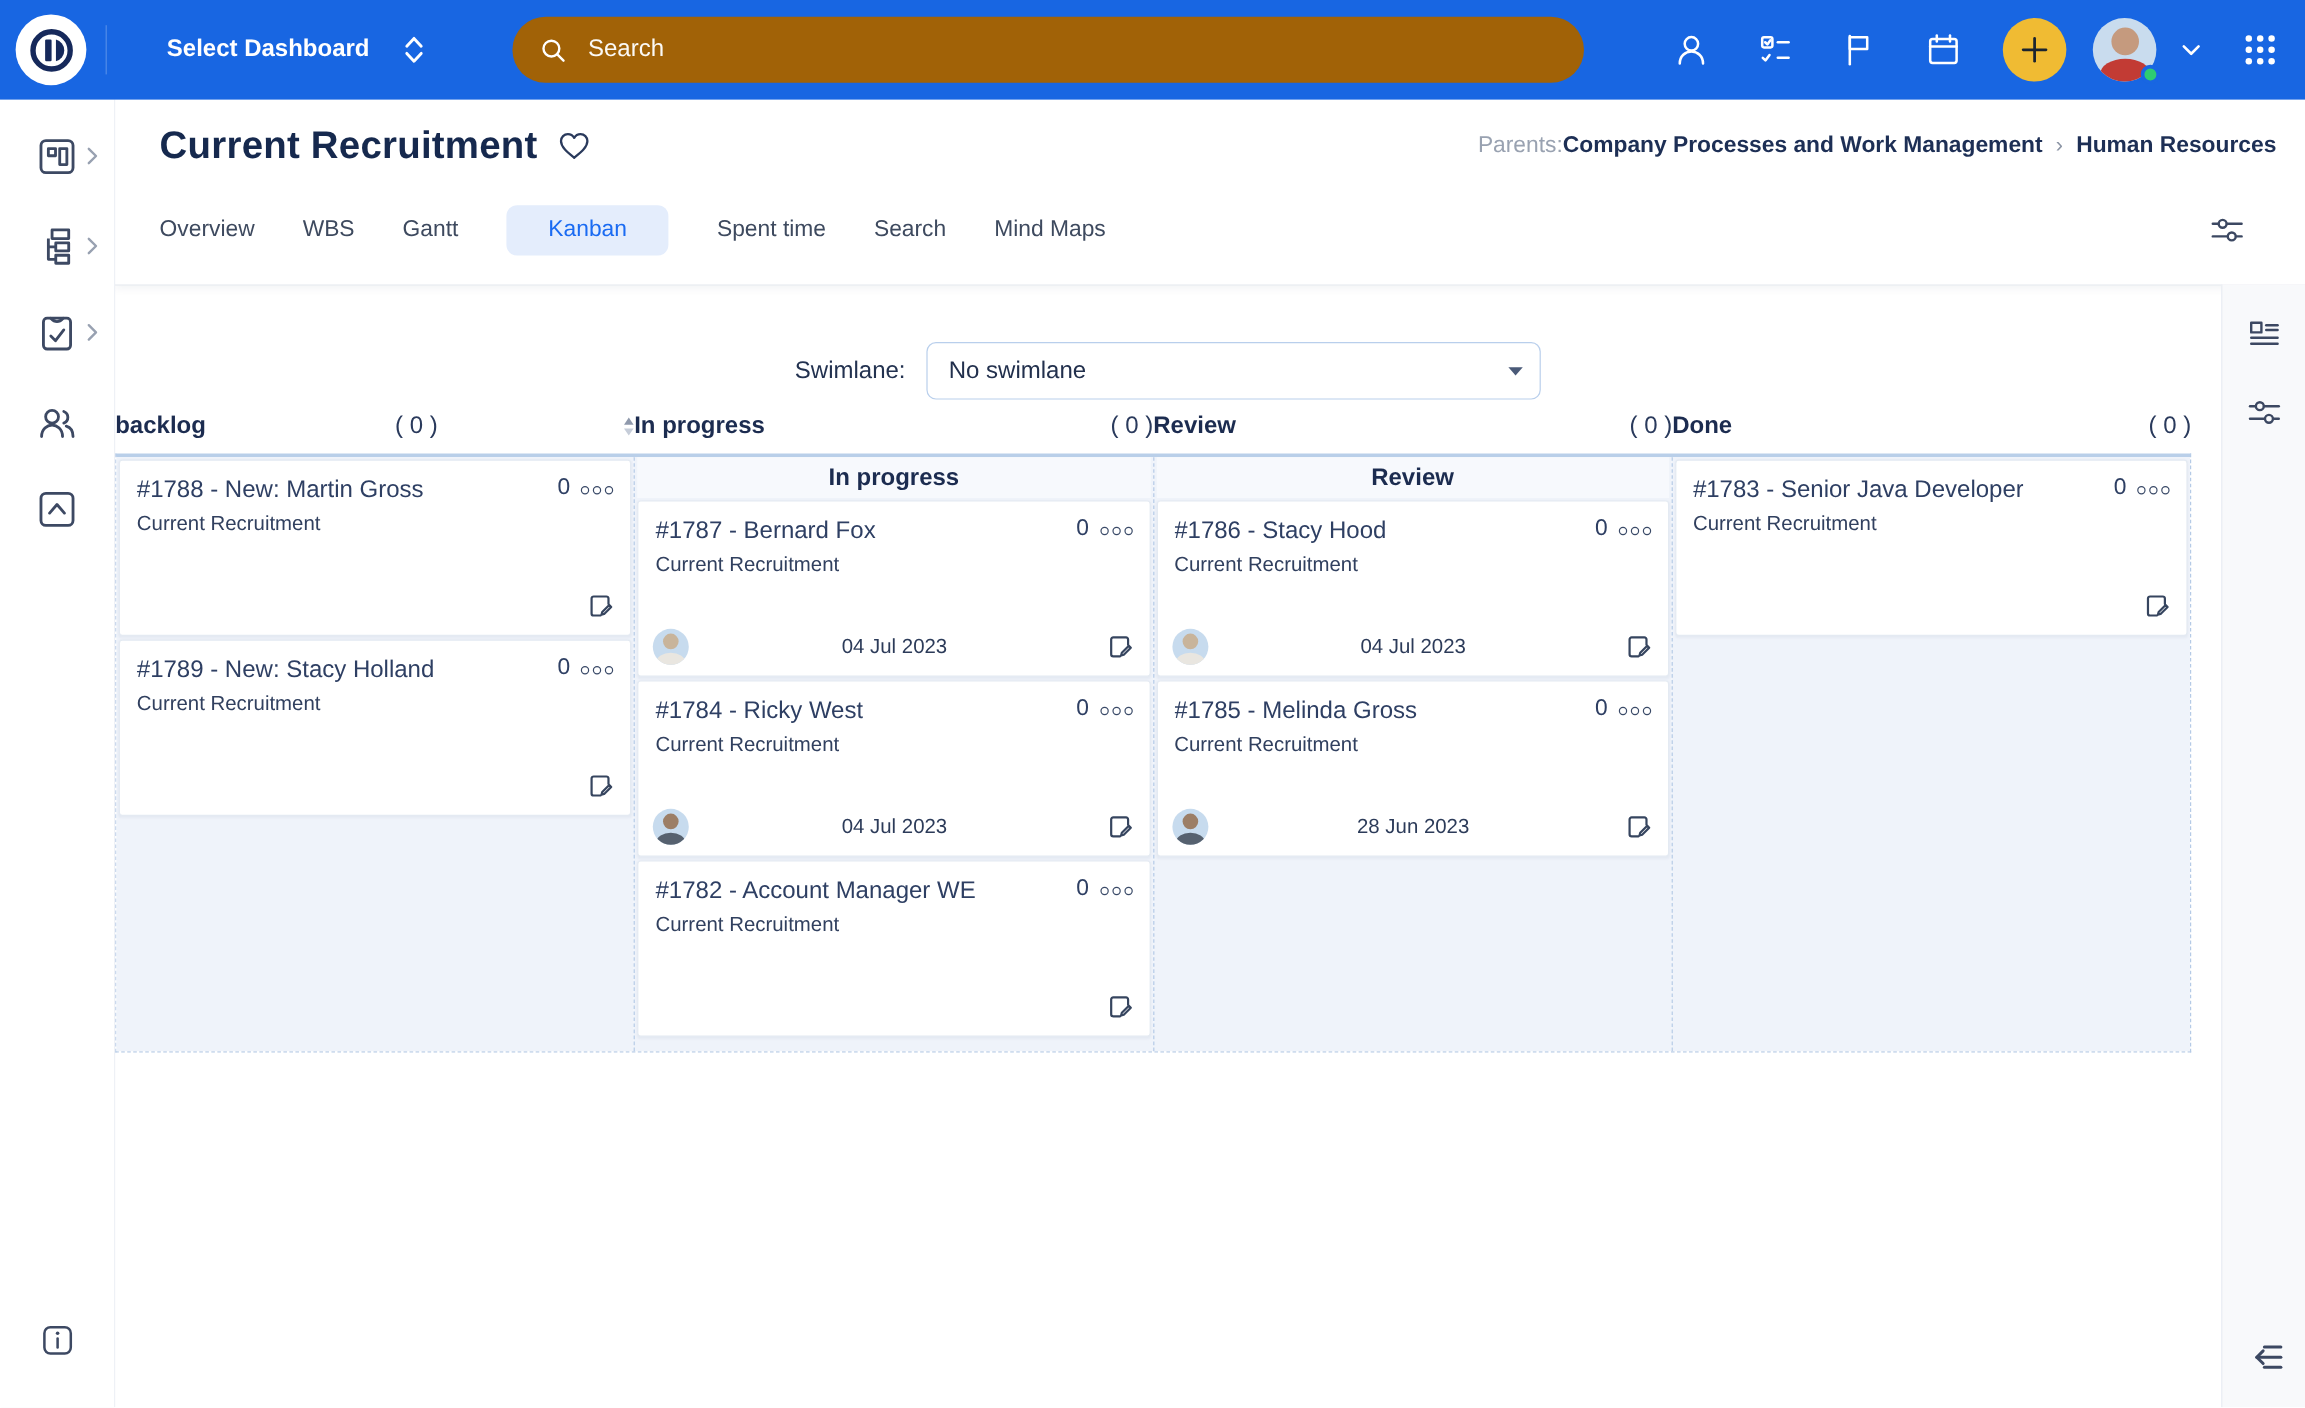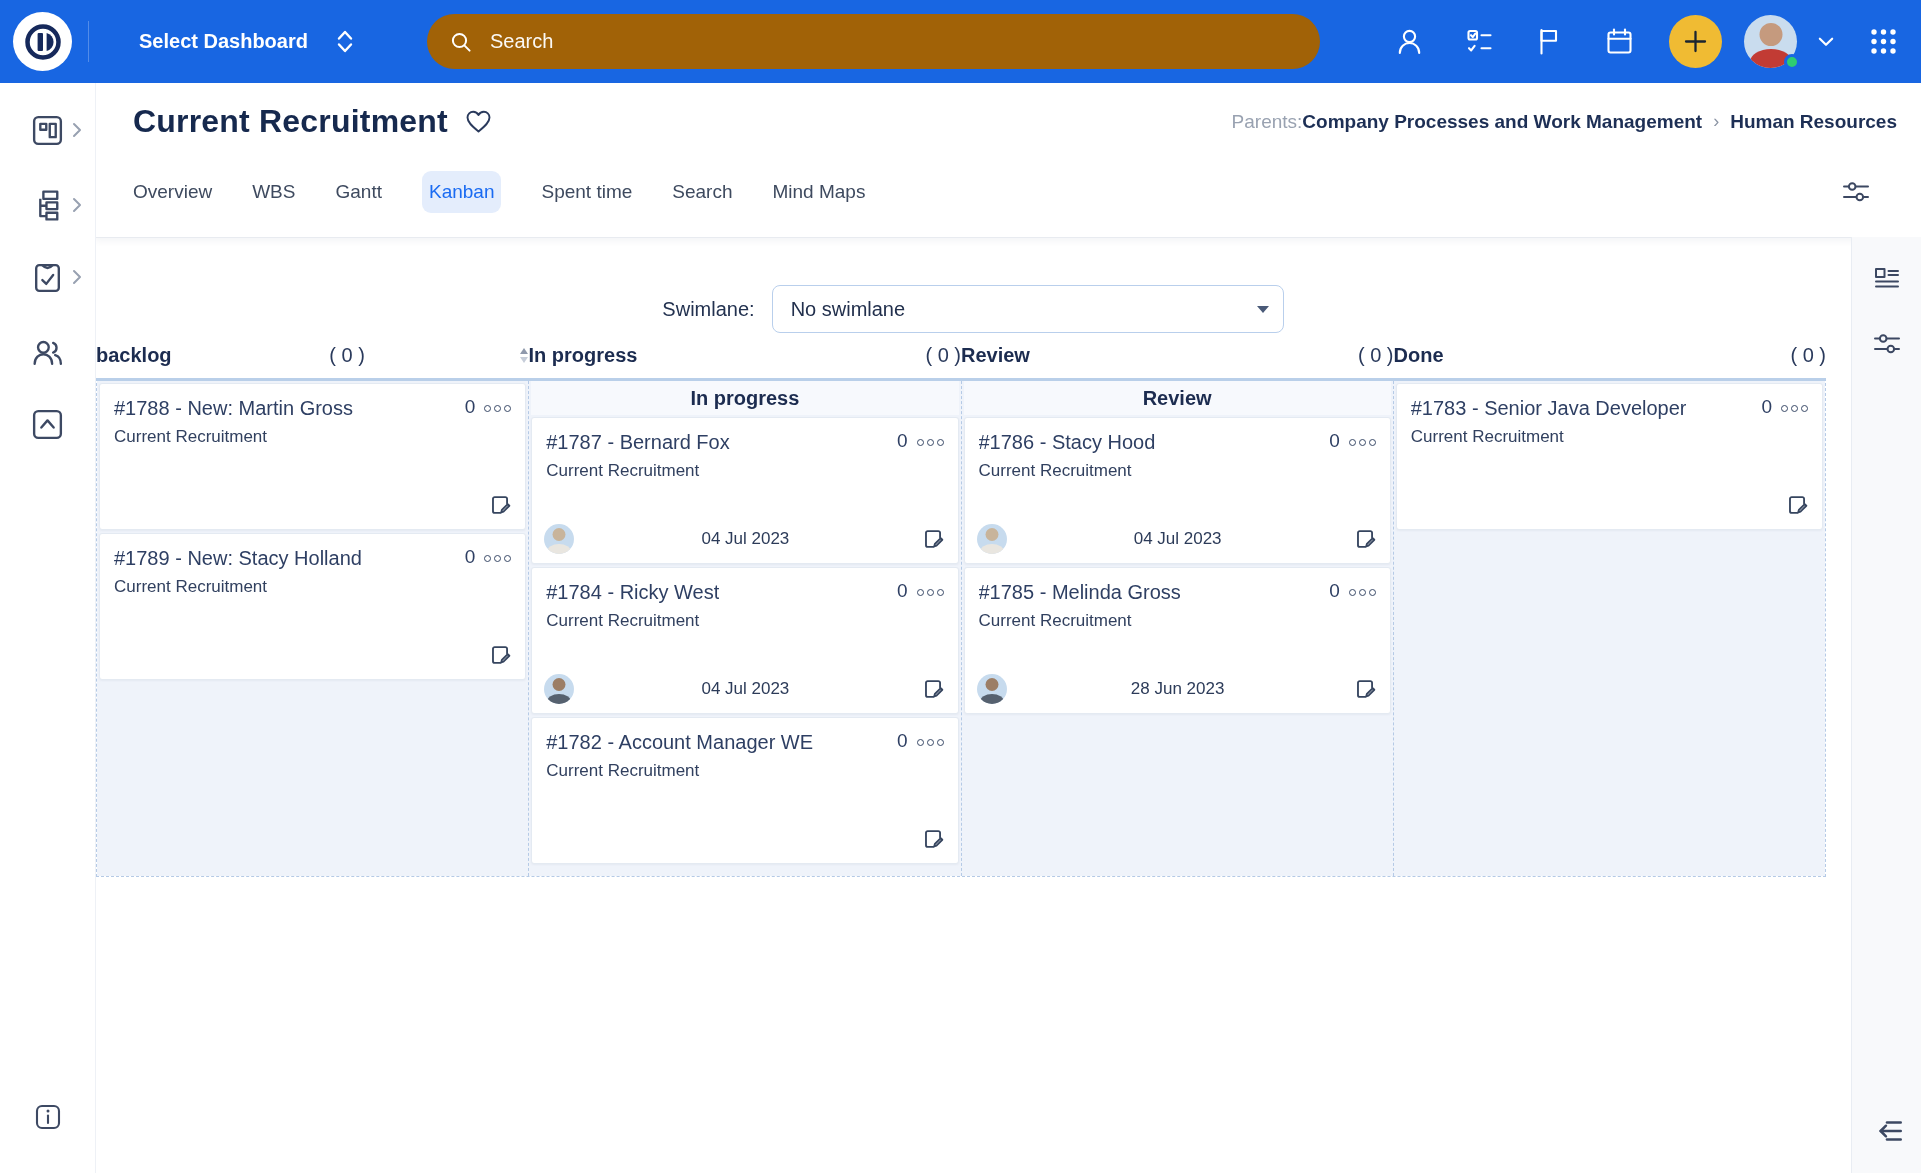--- a/index.html
+++ b/index.html
@@ -45,21 +45,21 @@
   .page-title{font-size:32px;font-weight:700;color:#16294E;margin:0;letter-spacing:.2px}
   .heart{margin-left:17px;color:#2A3A5C;display:flex;cursor:pointer}
   .breadcrumb{margin-left:auto;display:flex;align-items:center;font-size:19px;white-space:nowrap}
   .parents-label{color:#99A2B1}
   .crumb{color:#1D2F55;font-weight:700;cursor:pointer}
   .crumb-sep{color:#8C95A5;font-size:18px}
   .tabs{position:absolute;left:38px;top:88px;right:26px;display:flex;align-items:center}
   .tabs-list{display:flex;align-items:flex-end;gap:40px}
   .tab{font-size:19px;color:#3E4A5F;background:none;border:none;cursor:pointer;padding:10px 0;
     font-family:"Liberation Sans",sans-serif}
-  .tab.active{background:#E4EDFC;color:#1A6BF2;padding:10px 7px;border-radius:9px;font-weight:500}
+  .tab.active{background:#E4EDFC;color:#1A6BF2;padding:10px 35px;border-radius:9px;font-weight:500}
   .tabs-settings{margin-left:auto;margin-right:24px;color:#3C4862;display:flex;cursor:pointer}
 
   
   .board-zone{position:absolute;left:95px;top:237px;right:70px;bottom:0;background:#fff;z-index:4}
   .swimlane-row{position:absolute;top:48px;left:0;right:0;display:flex;justify-content:center;align-items:center;gap:17px}
   .swimlane-label{font-size:20px;color:#233250}
   .swimlane-select{width:512px;height:48px;border:1px solid #B9CFEC;border-radius:8px;background:#fff;
     display:flex;align-items:center;padding:0 18px;font-size:20px;color:#22304D;position:relative;cursor:pointer}
   .swimlane-caret{position:absolute;right:14px;top:50%;margin-top:-3px;width:0;height:0;
     border-left:6px solid transparent;border-right:6px solid transparent;border-top:7px solid #4A5A78}

